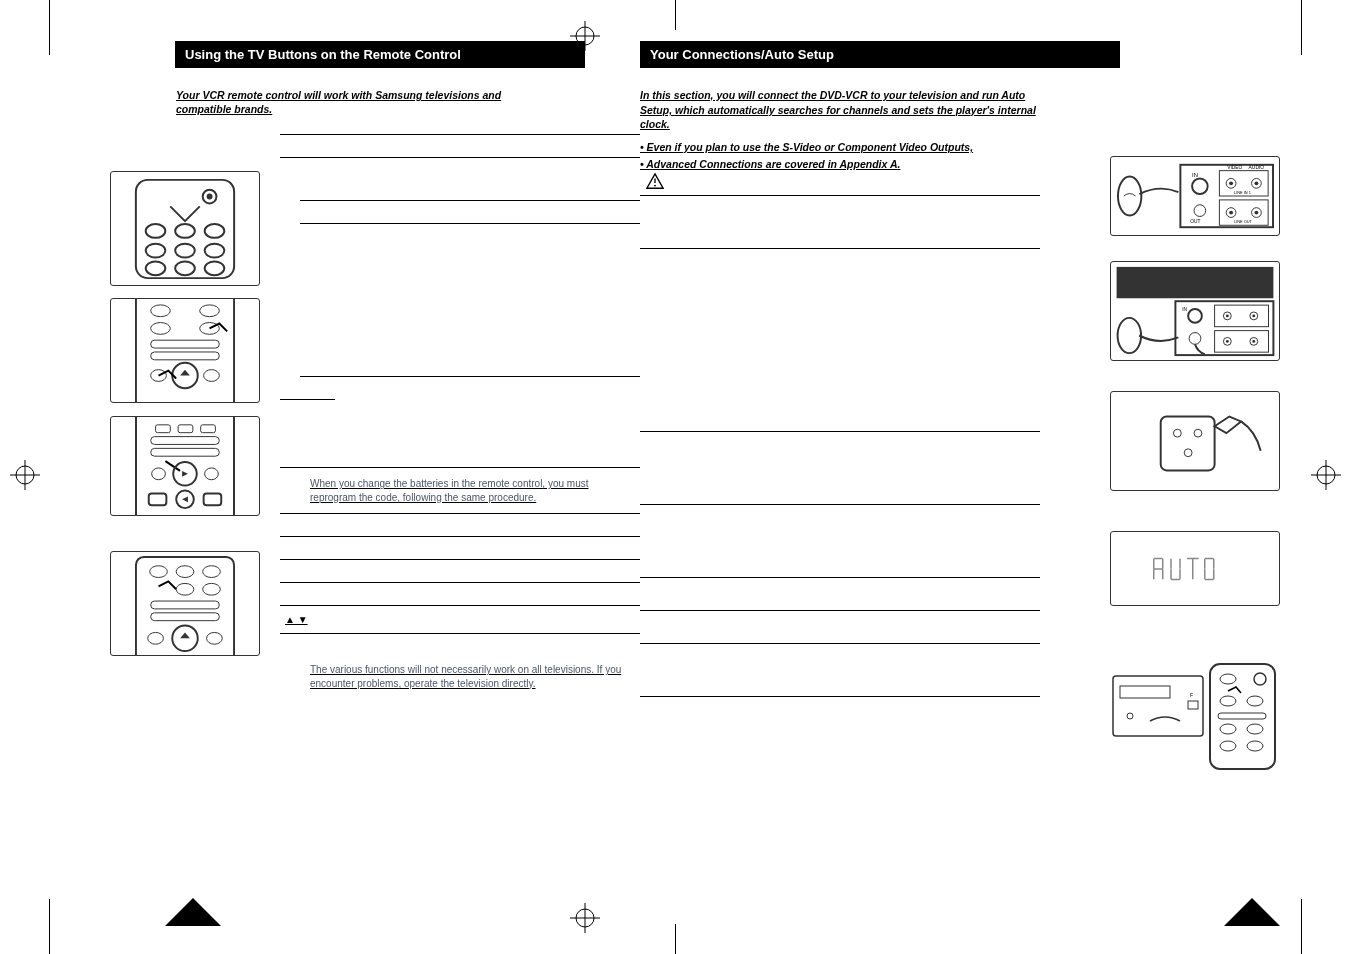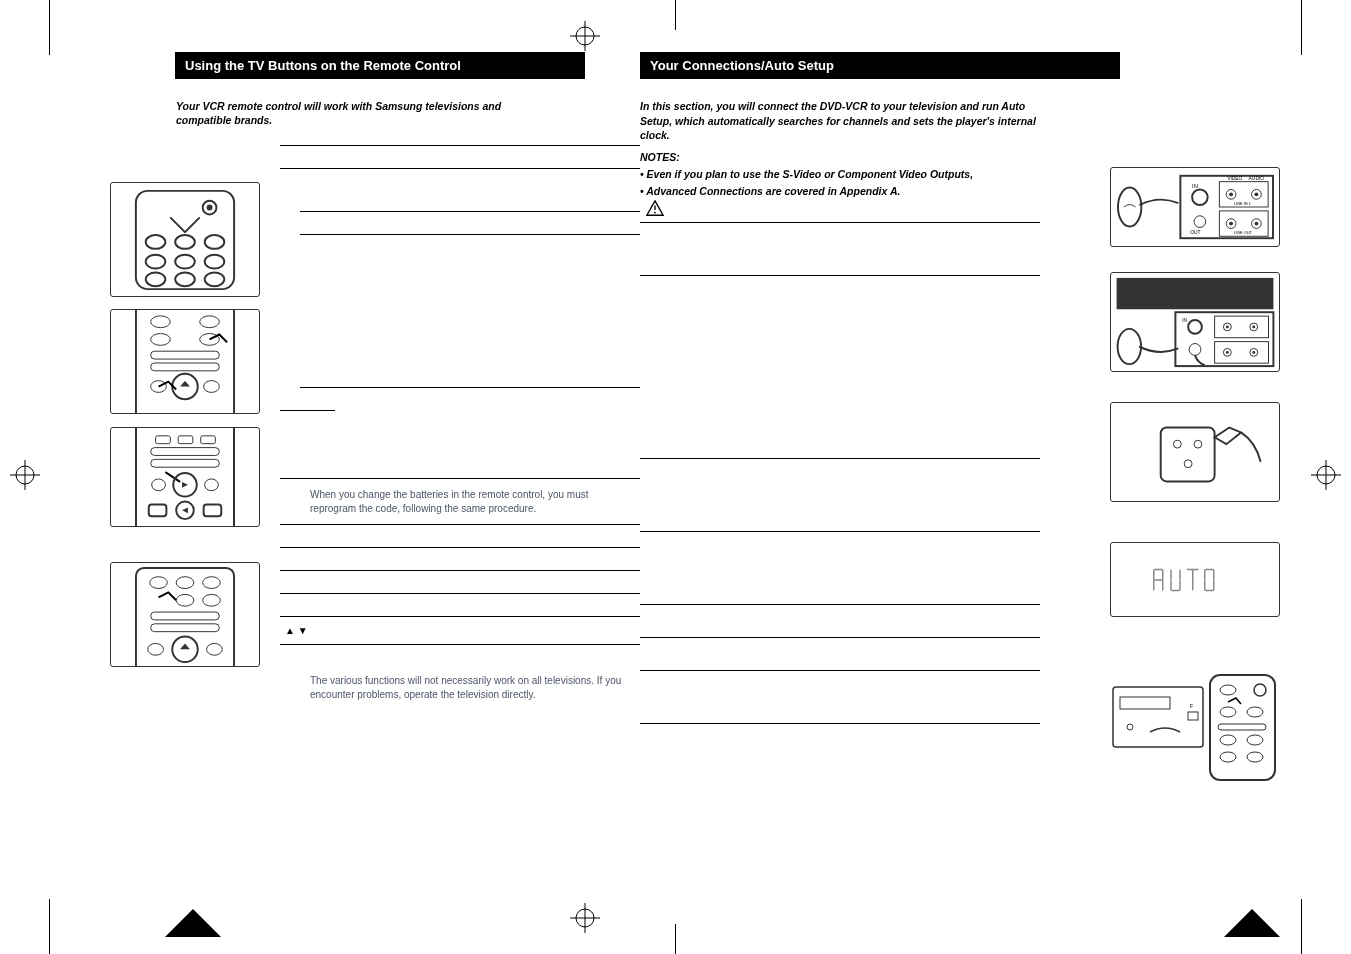--- a/index.html
+++ b/index.html
@@ -13,21 +13,21 @@
 .cm-tc-v { left: 675px; top: 0; width: 1px; height: 30px; }
 .cm-bc-v { left: 675px; bottom: 0; width: 1px; height: 30px; }
 
 .reg-mark { position: absolute; width: 30px; height: 30px; }
 .reg-mark svg { width: 100%; height: 100%; }
 .reg-top { left: 570px; top: 21px; }
 .reg-bottom { left: 570px; bottom: 21px; }
 .reg-left { left: 10px; top: 460px; }
 .reg-right { right: 10px; top: 460px; }
 
-.page { position: absolute; top: 52px; width: 560px; height: 860px; }
+.page { position: absolute; top: 41px; width: 560px; height: 860px; text-decoration: underline; }
 .page-left { left: 100px; }
 .page-right { left: 680px; }
 
 .header-bar { background: #000; color: #fff; font-weight: bold; font-size: 13px; padding: 6px 10px; width: 410px; margin-left: 75px; margin-bottom: 20px; font-family: Arial, sans-serif; }
 
 .intro { margin-left: 76px; width: 360px; font-style: italic; font-weight: bold; font-size: 10.5px; line-height: 1.35; margin-bottom: 18px; }
 .intro-r { margin-left: 0; width: 400px; font-style: italic; font-weight: bold; font-size: 10.5px; line-height: 1.4; margin-bottom: 8px; }
 .notes-label { margin-left: 0; font-style: italic; font-weight: bold; font-size: 10.5px; margin-bottom: 4px; }
 .note-item { margin-left: 0; width: 400px; font-style: italic; font-weight: bold; font-size: 10.5px; line-height: 1.4; padding-left: 8px; text-indent: -8px; margin-bottom: 2px; }
 .note-sub { margin-left: 30px; width: 350px; font-style: italic; font-weight: bold; font-size: 10.5px; line-height: 1.4; }
@@ -210,21 +210,20 @@
   <div class="corner-tri tri-left"></div>
 
 </div>
 
 <div class="page page-right">
 
   <div class="header-bar" style="margin-left:-40px;width:480px">Your Connections/Auto Setup</div>
 
   <div style="margin-left:-40px">
     <div class="intro-r">In this section, you will connect the DVD-VCR to your television and run Auto Setup, which automatically searches for channels and sets the player's internal clock.</div>
-    <div class="notes-label">NOTES:</div>
     <div class="note-item">• Even if you plan to use the S-Video or Component Video Outputs,</div>
     <div class="note-item">• Advanced Connections are covered in Appendix A.</div>
     <div style="display:flex">
       <span class="warn-icon">
         <svg viewBox="0 0 20 18">
             <path d="M10 1 L19 17 L1 17 Z" fill="none" stroke="#000" stroke-width="1.5"></path>
             <line x1="10" y1="6" x2="10" y2="11" stroke="#000" stroke-width="1.5"></line>
             <circle cx="10" cy="14" r="1" fill="#000"></circle>
           </svg>
       </span>

